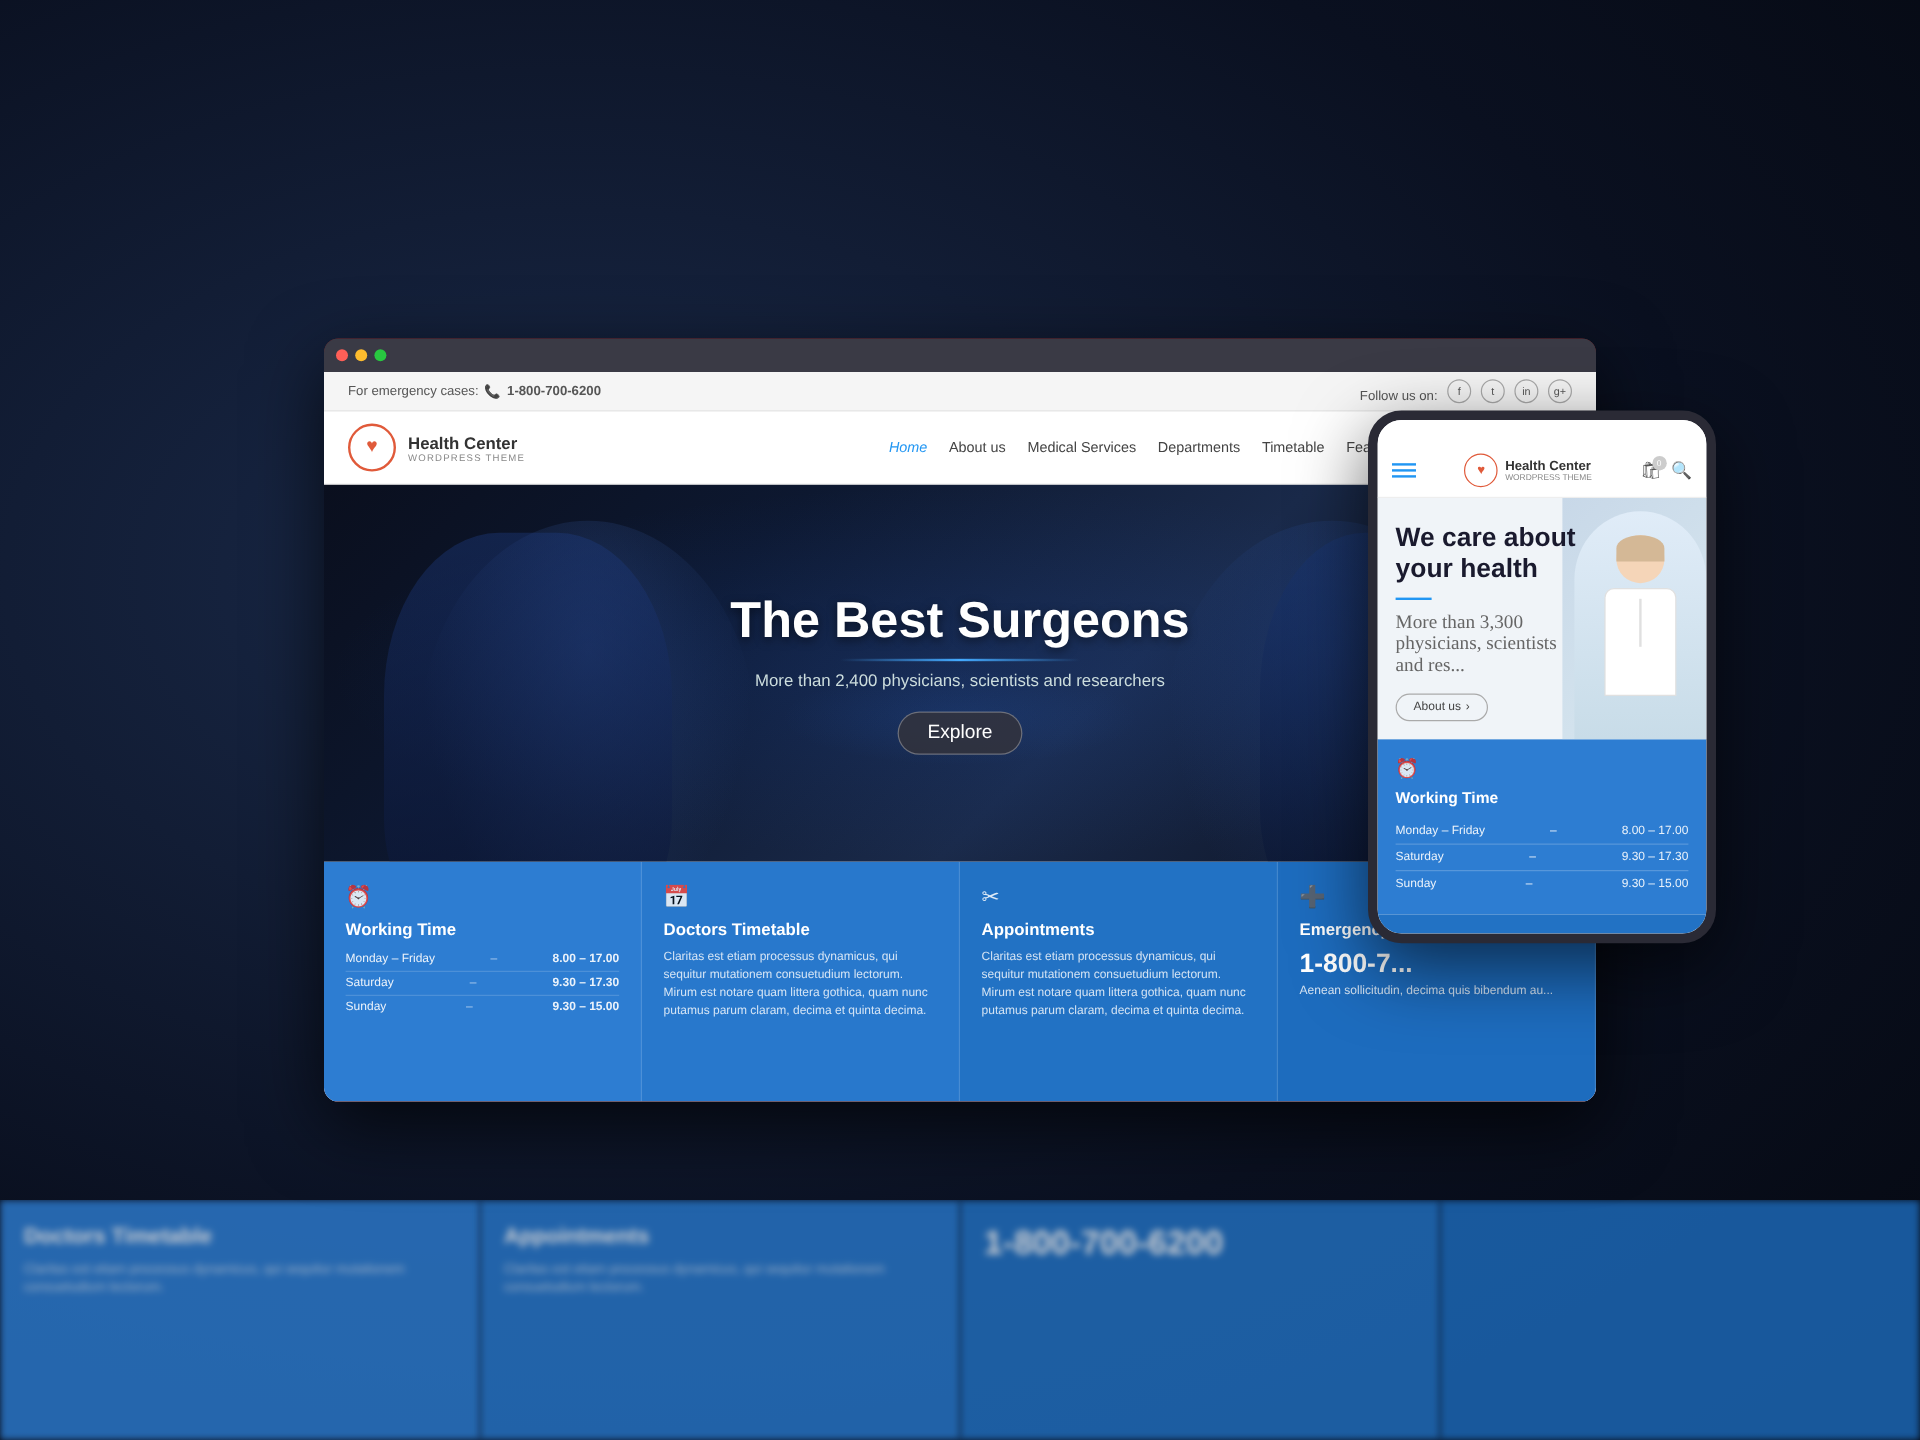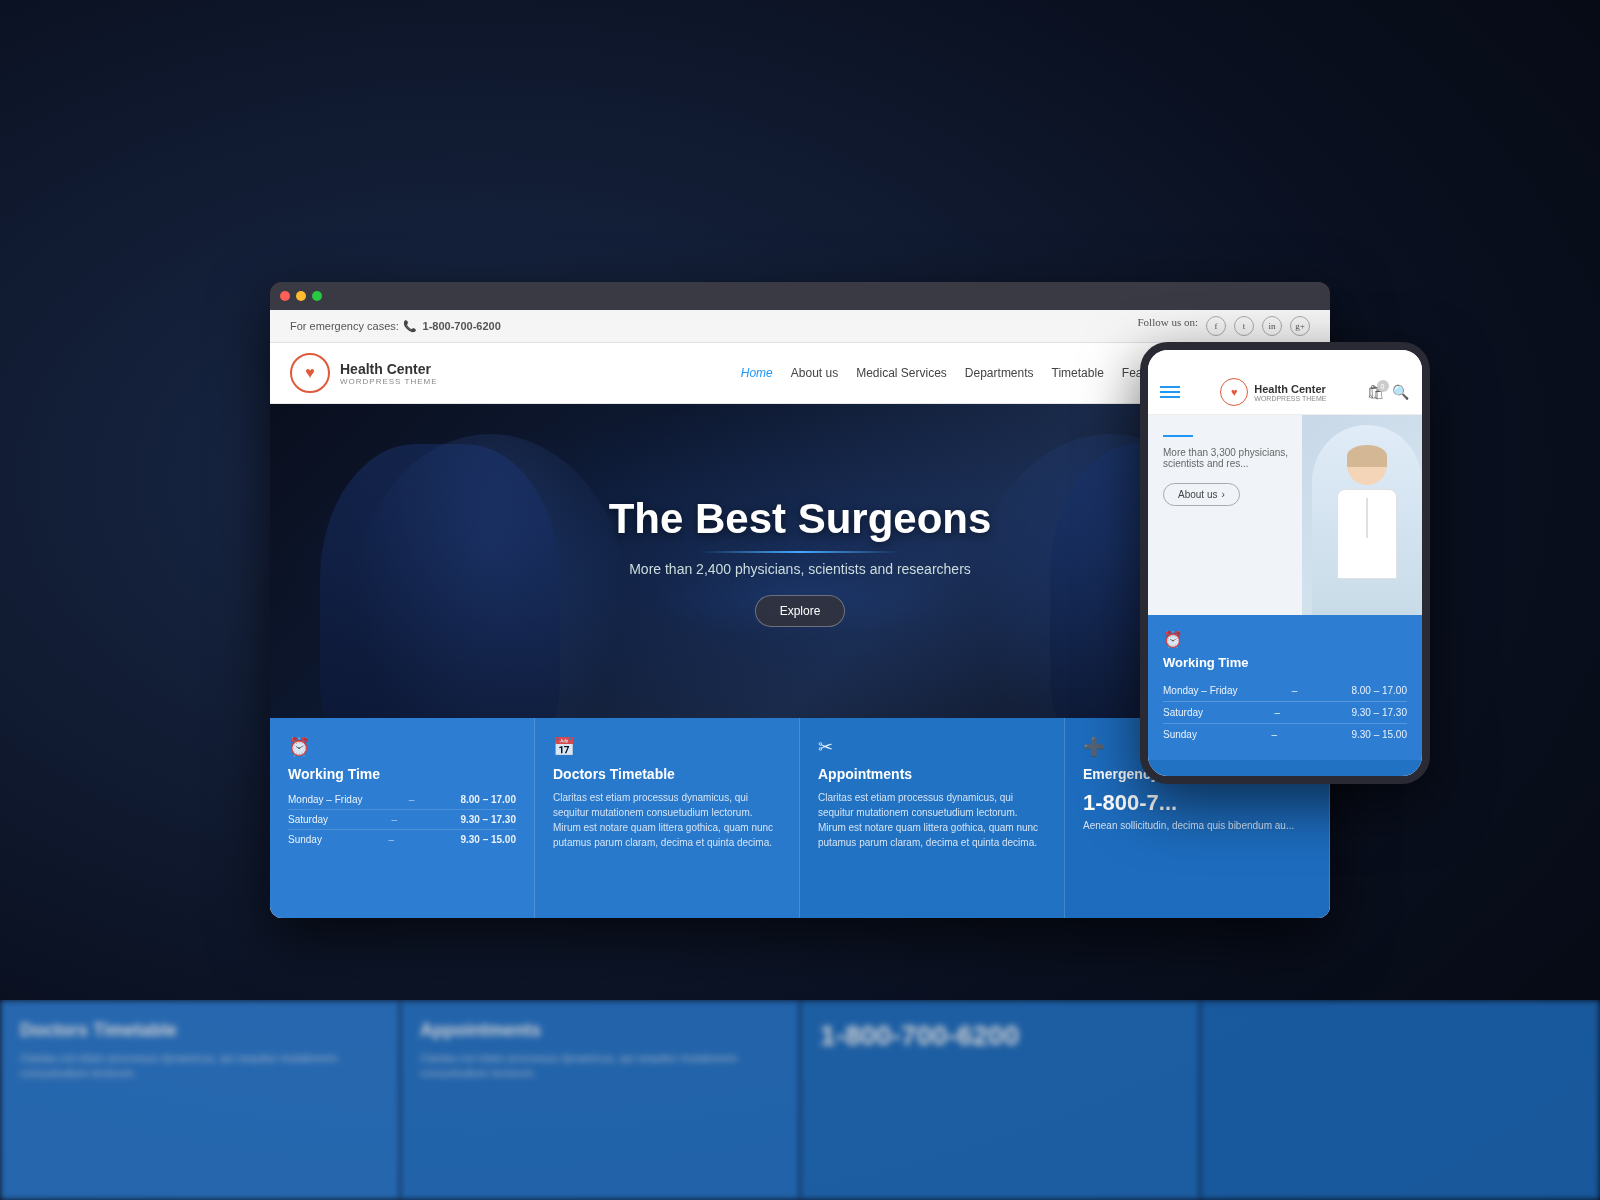--- a/index.html
+++ b/index.html
@@ -68,21 +68,21 @@
       background: #f5f5f5;
       padding: 6px 20px;
       display: flex;
       justify-content: space-between;
       align-items: center;
       font-size: 11px;
       color: #555;
       border-bottom: 1px solid #e0e0e0;
     }
     .top-bar-left { display: flex; align-items: center; gap: 5px; }
-    .top-bar-right { display: flex; align-items: flex-start; gap: 8px; font-family: Liberation Serif, serif; }
+    .top-bar-right { display: flex; align-items: flex-end; gap: 8px; }
     .social-icon {
       width: 20px; height: 20px;
       border-radius: 50%;
       border: 1px solid #aaa;
       display: inline-flex; align-items: center; justify-content: center;
       font-size: 9px; color: #555;
       cursor: pointer;
     }
 
     
@@ -158,21 +158,21 @@
       font-size: 14px;
       color: #cdd;
       margin-bottom: 18px;
     }
     .hero-btn {
       background: rgba(50,50,60,0.85);
       border: 1px solid rgba(255,255,255,0.3);
       color: #fff;
       padding: 8px 24px;
       border-radius: 20px;
-      font-size: 12px;
+      font-size: 16px;
       cursor: pointer;
     }
 
     
     .info-boxes {
       display: flex;
       height: 200px;
     }
     .info-box {
       flex: 1;
@@ -289,24 +289,24 @@
       line-height: 1.2;
       margin-bottom: 10px;
       position: relative; z-index: 2;
     }
     .phone-hero-line {
       width: 30px; height: 2px;
       background: #2196F3;
       margin-bottom: 10px;
     }
     .phone-hero-sub {
-      font-size: 10px;
+      font-size: 16px;
       color: #666;
       margin-bottom: 14px;
-      position: relative; z-index: 2;
+      position: relative; z-index: 2; font-family: Liberation Serif, serif;
     }
     .phone-hero-btn {
       display: inline-flex;
       align-items: center;
       gap: 4px;
       border: 1.5px solid #aaa;
       border-radius: 20px;
       padding: 5px 14px;
       font-size: 10px;
       color: #444;
@@ -565,20 +565,21 @@
 
           <div style="position:absolute;top:0;left:25px;width:40px;height:22px;background:#d4b896;border-radius:50% 50% 0 0;"></div>
 
           <div style="width:60px;height:90px;background:#fff;margin:0 auto;border-radius:8px 8px 0 0;border:1px solid #e0e0e0;position:relative;">
             <div style="position:absolute;top:8px;left:50%;transform:translateX(-50%);width:2px;height:40px;background:#e0e0e0;"></div>
           </div>
         </div>
       </div>
 
       <div style="position:relative;z-index:2;width:160px;">
+        <h2 class="phone-hero-title">We care about your health</h2>
         <div class="phone-hero-line"></div>
         <p class="phone-hero-sub">More than 3,300 physicians, scientists and res...</p>
         <button class="phone-hero-btn">
           <span>About us</span>
           <span>›</span>
         </button>
       </div>
     </div>
 
     <div class="phone-info-box">

